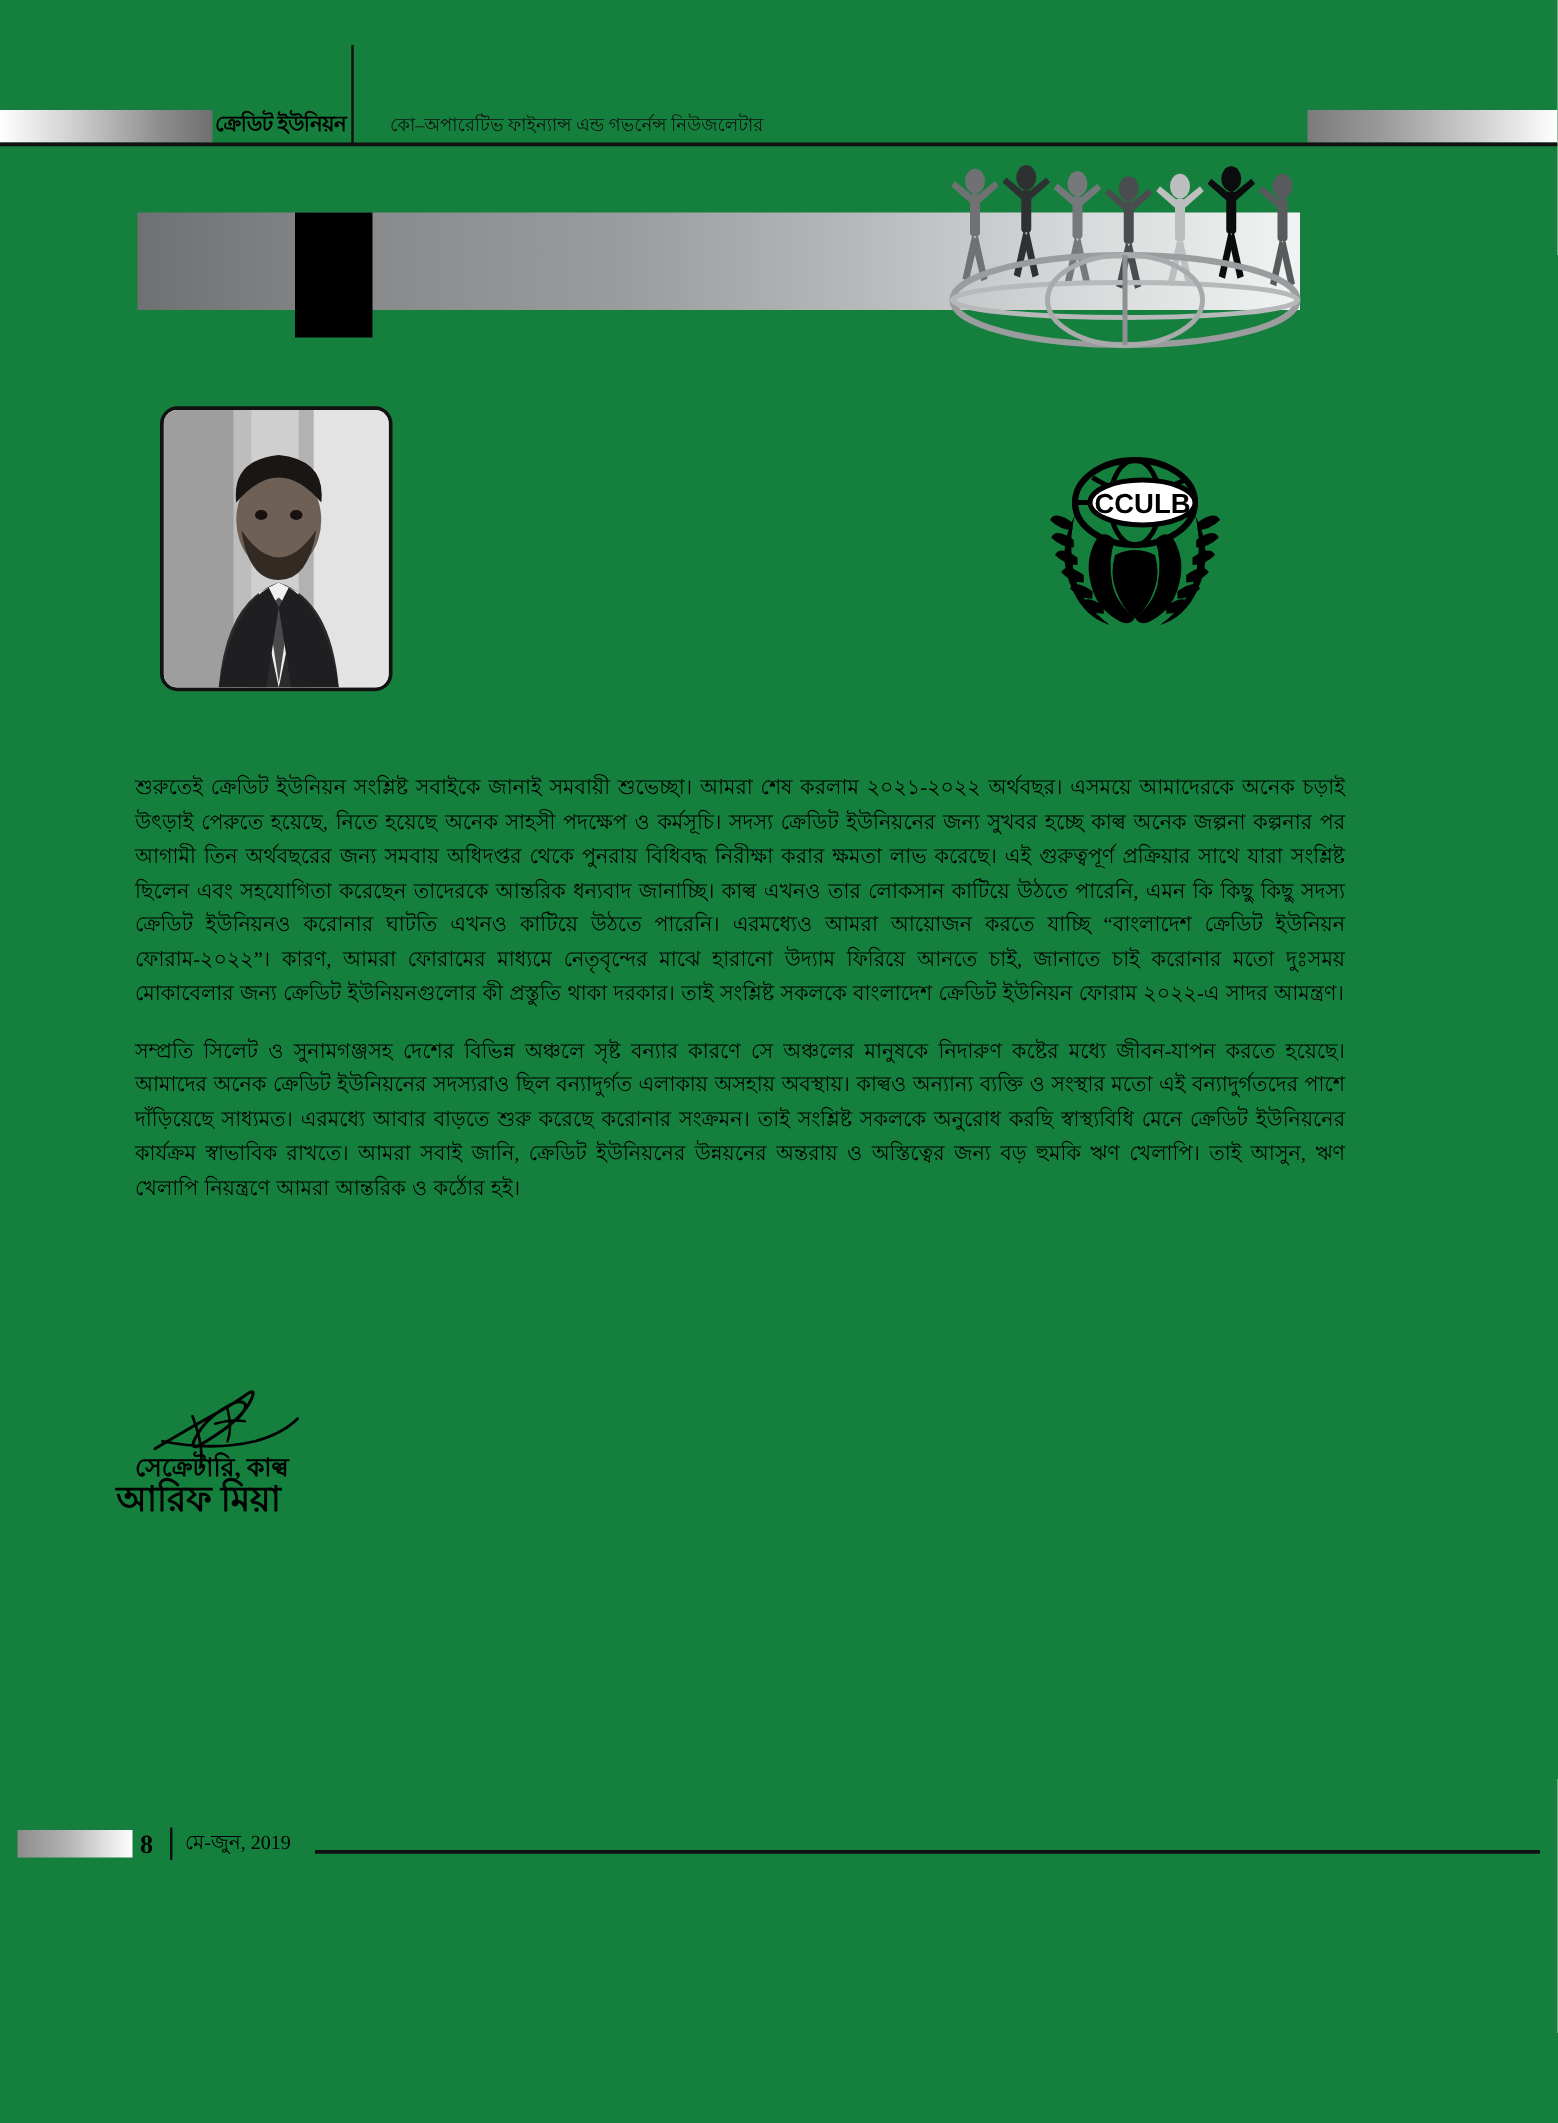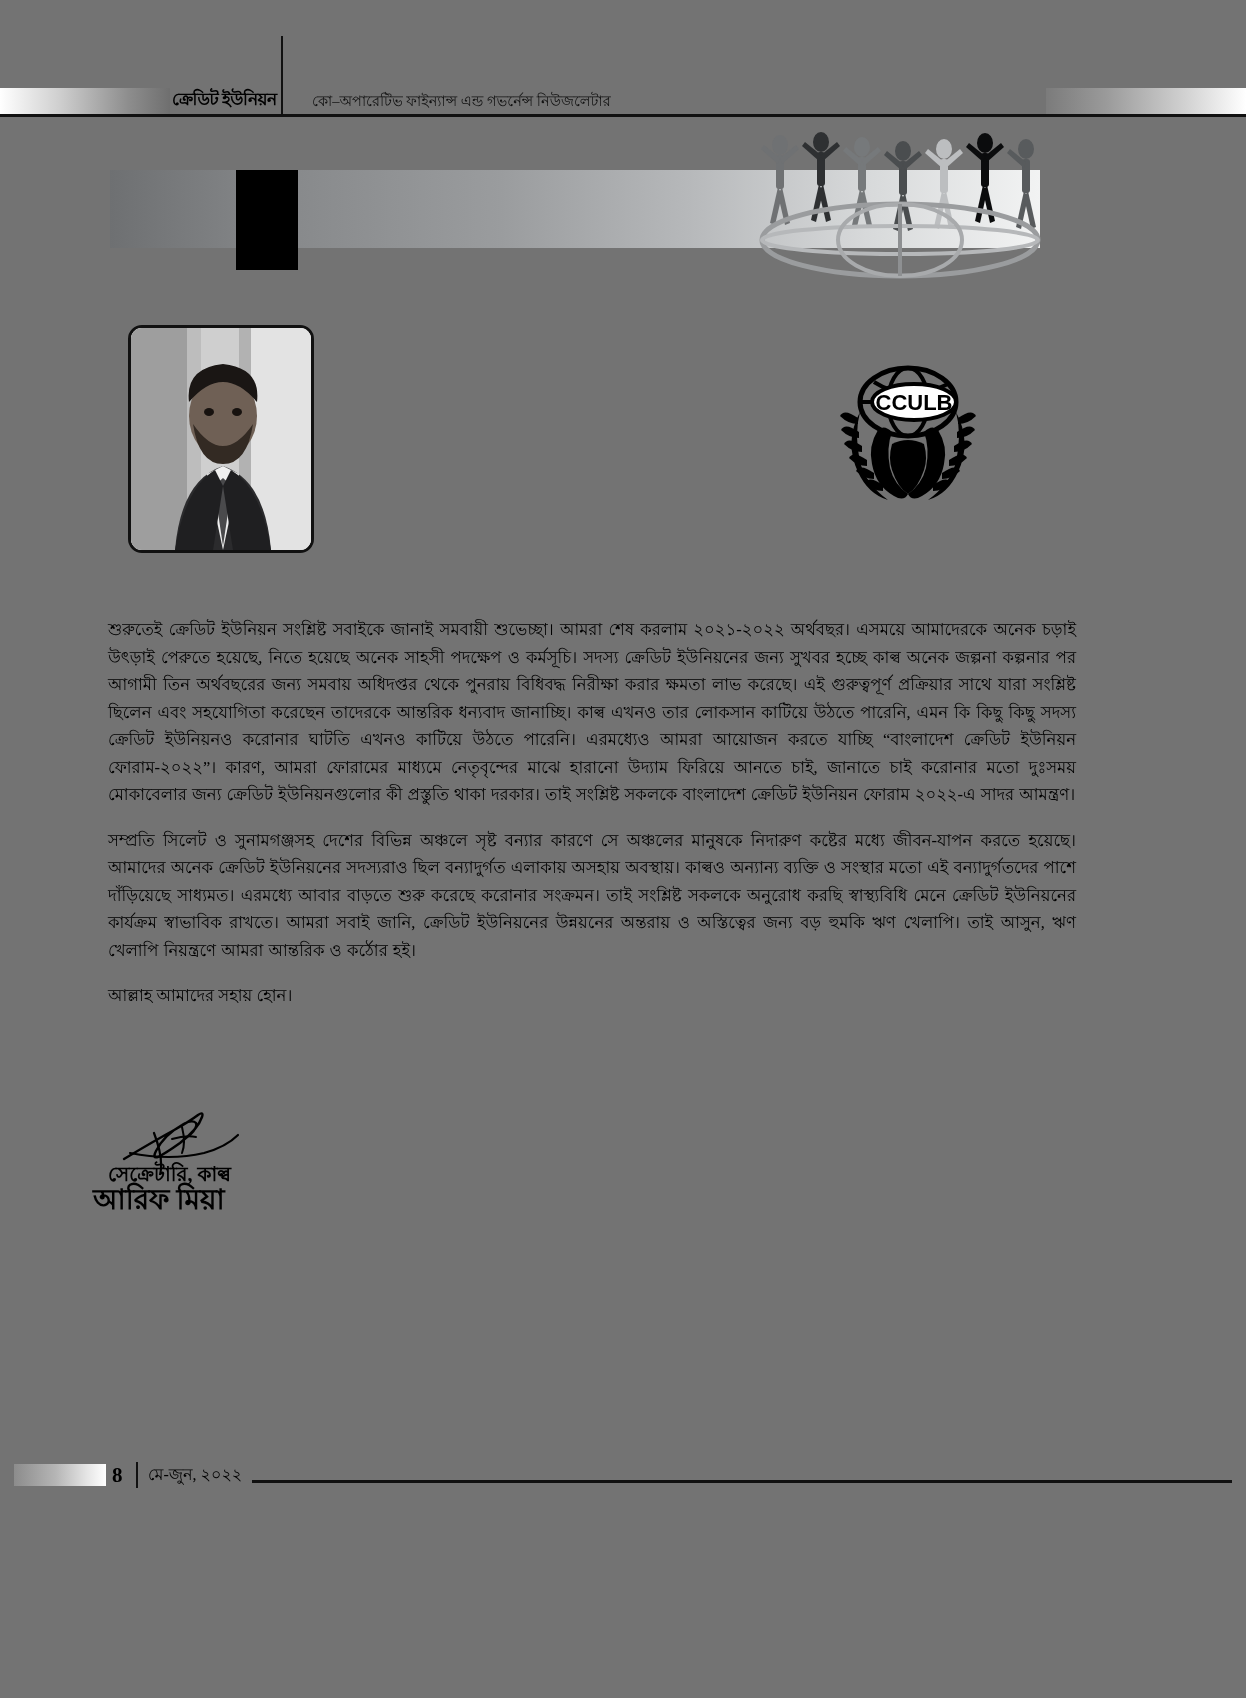--- a/index.html
+++ b/index.html
@@ -3,21 +3,21 @@
 <meta charset="utf-8">
 <style>
   html,body{margin:0;padding:0;}
   body{
     width:1246px;height:1698px;
     background:#ffffff;
     font-family:"Liberation Serif", serif;
     position:relative;
     overflow:hidden;
   }
-  .page{position:absolute;inset:0;background:#737373;}
+  .page{position:absolute;inset:0;background:#15803d;}
 
   
   .masthead{position:absolute;left:0;top:88px;width:1246px;height:30px;}
   .mast-grad-left{position:absolute;left:0;top:0;width:170px;height:26px;
       background:linear-gradient(to right,#ffffff 0%,#cfcfcf 35%,#8e8e8e 75%,#6f6f6f 100%);}
   .mast-grad-right{position:absolute;right:0;top:0;width:200px;height:26px;
       background:linear-gradient(to left,#ffffff 0%,#d2d2d2 30%,#9a9a9a 70%,#7b7b7b 100%);}
   .mast-rule{position:absolute;left:0;top:26px;width:1246px;height:3px;background:#111;}
   .mast-logo{position:absolute;left:172px;top:-2px;width:110px;height:28px;
       font-family:"Liberation Serif",serif;font-weight:bold;font-size:17px;color:#000;
@@ -208,34 +208,33 @@
       <path d="M56 24 q34 22 74 2" fill="none" stroke="#000" stroke-width="4"></path>
       <ellipse cx="96" cy="44" rx="42" ry="18" fill="#fff" stroke="#000" stroke-width="4"></ellipse>
     </g>
     <text x="96" y="52" text-anchor="middle" font-family="Liberation Sans, sans-serif" font-size="22" font-weight="bold" fill="#000">CCULB</text>
   </svg>
 
 
   <div class="body-wrap">
     <p class="para">শুরুতেই ক্রেডিট ইউনিয়ন সংশ্লিষ্ট সবাইকে জানাই সমবায়ী শুভেচ্ছা। আমরা শেষ করলাম ২০২১-২০২২ অর্থবছর। এসময়ে আমাদেরকে অনেক চড়াই উৎড়াই পেরুতে হয়েছে, নিতে হয়েছে অনেক সাহসী পদক্ষেপ ও কর্মসূচি। সদস্য ক্রেডিট ইউনিয়নের জন্য সুখবর হচ্ছে কাল্ব অনেক জল্পনা কল্পনার পর আগামী তিন অর্থবছরের জন্য সমবায় অধিদপ্তর থেকে পুনরায় বিধিবদ্ধ নিরীক্ষা করার ক্ষমতা লাভ করেছে। এই গুরুত্বপূর্ণ প্রক্রিয়ার সাথে যারা সংশ্লিষ্ট ছিলেন এবং সহযোগিতা করেছেন তাদেরকে আন্তরিক ধন্যবাদ জানাচ্ছি। কাল্ব এখনও তার লোকসান কাটিয়ে উঠতে পারেনি, এমন কি কিছু কিছু সদস্য ক্রেডিট ইউনিয়নও করোনার ঘাটতি এখনও কাটিয়ে উঠতে পারেনি। এরমধ্যেও আমরা আয়োজন করতে যাচ্ছি “বাংলাদেশ ক্রেডিট ইউনিয়ন ফোরাম-২০২২”। কারণ, আমরা ফোরামের মাধ্যমে নেতৃবৃন্দের মাঝে হারানো উদ্যাম ফিরিয়ে আনতে চাই, জানাতে চাই করোনার মতো দুঃসময় মোকাবেলার জন্য ক্রেডিট ইউনিয়নগুলোর কী প্রস্তুতি থাকা দরকার। তাই সংশ্লিষ্ট সকলকে বাংলাদেশ ক্রেডিট ইউনিয়ন ফোরাম ২০২২-এ সাদর আমন্ত্রণ।</p>
     <p class="para">সম্প্রতি সিলেট ও সুনামগঞ্জসহ দেশের বিভিন্ন অঞ্চলে সৃষ্ট বন্যার কারণে সে অঞ্চলের মানুষকে নিদারুণ কষ্টের মধ্যে জীবন-যাপন করতে হয়েছে। আমাদের অনেক ক্রেডিট ইউনিয়নের সদস্যরাও ছিল বন্যাদুর্গত এলাকায় অসহায় অবস্থায়। কাল্বও অন্যান্য ব্যক্তি ও সংস্থার মতো এই বন্যাদুর্গতদের পাশে দাঁড়িয়েছে সাধ্যমত। এরমধ্যে আবার বাড়তে শুরু করেছে করোনার সংক্রমন। তাই সংশ্লিষ্ট সকলকে অনুরোধ করছি স্বাস্থ্যবিধি মেনে ক্রেডিট ইউনিয়নের কার্যক্রম স্বাভাবিক রাখতে। আমরা সবাই জানি, ক্রেডিট ইউনিয়নের উন্নয়নের অন্তরায় ও অস্তিত্বের জন্য বড় হুমকি ঋণ খেলাপি। তাই আসুন, ঋণ খেলাপি নিয়ন্ত্রণে আমরা আন্তরিক ও কর্ঠোর হই।</p>
-    <p class="line">আল্লাহ আমাদের সহায় হোন।</p>
   </div>
 
   <svg class="sign-img" viewBox="0 0 130 70">
     <path d="M4 54 q30 -18 52 -30 q14 -8 22 -14 q6 -4 4 2 q-4 12 -22 26 q-14 10 -22 14 q-6 2 -2 -6 q8 -16 26 -26 q10 -6 14 -2 q2 4 -6 12" fill="none" stroke="#000" stroke-width="2.4" stroke-linecap="round"></path>
     <path d="M10 48 q40 8 74 0 q22 -6 34 -18" fill="none" stroke="#000" stroke-width="2.2" stroke-linecap="round"></path>
     <path d="M34 28 q10 26 6 42" fill="none" stroke="#000" stroke-width="2.2" stroke-linecap="round"></path>
     <path d="M62 22 q4 16 0 26" fill="none" stroke="#000" stroke-width="2" stroke-linecap="round"></path>
     <path d="M52 34 q14 -4 24 -2" fill="none" stroke="#000" stroke-width="2" stroke-linecap="round"></path>
   </svg>
   <div class="sign-name">আরিফ মিয়া</div>
   <div class="sign-desig">সেক্রেটারি, কাল্ব</div>
 
   <div class="footer">
     <div class="f-grad"></div>
     <div class="f-pageno">8</div>
     <div class="f-bar"></div>
-    <div class="f-date">মে-জুন, ২০২২</div>
+    <div class="f-date">মে-জুন, 2019</div>
     <div class="f-rule"></div>
   </div>
 
 </div>
 
 </body></html>

